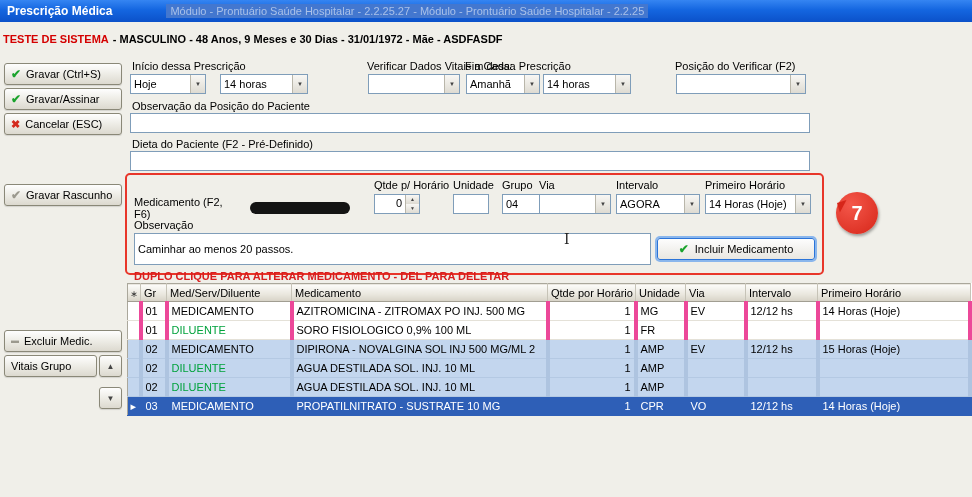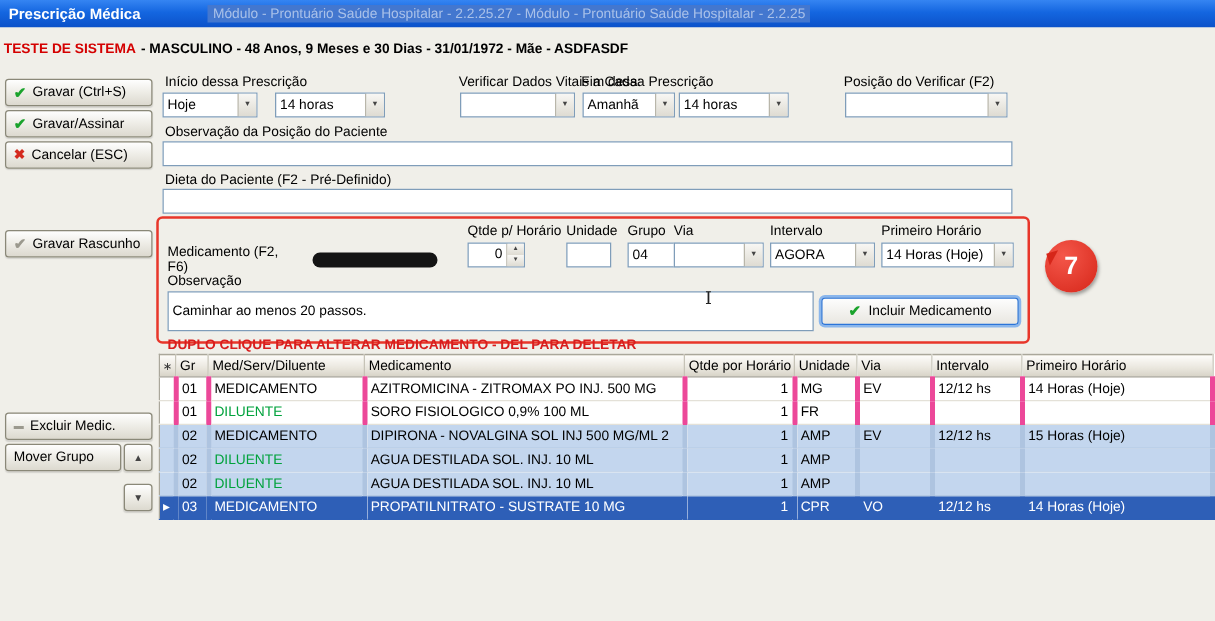--- a/index.html
+++ b/index.html
@@ -115,21 +115,21 @@
       </button>
       <button class="btn" style="top:128px">
         <span class="ic gray">✔</span>
         <span>Gravar Rascunho</span>
       </button>
       <button class="btn" style="top:274px">
         <span class="ic gray" style="font-size:8px">▬</span>
         <span>Excluir Medic.</span>
       </button>
       <button class="btn" style="top:299px;width:93px">
-        <span>Mover Grupo</span>
+        <span>Vitais Grupo</span>
       </button>
       <button class="btn sq" style="top:299px;left:99px;width:23px">
         <span class="arrow-glyph">▲</span>
       </button>
       <button class="btn sq" style="top:331px;left:99px;width:23px">
         <span class="arrow-glyph">▼</span>
       </button>
     </div>
 
     <div class="main">

